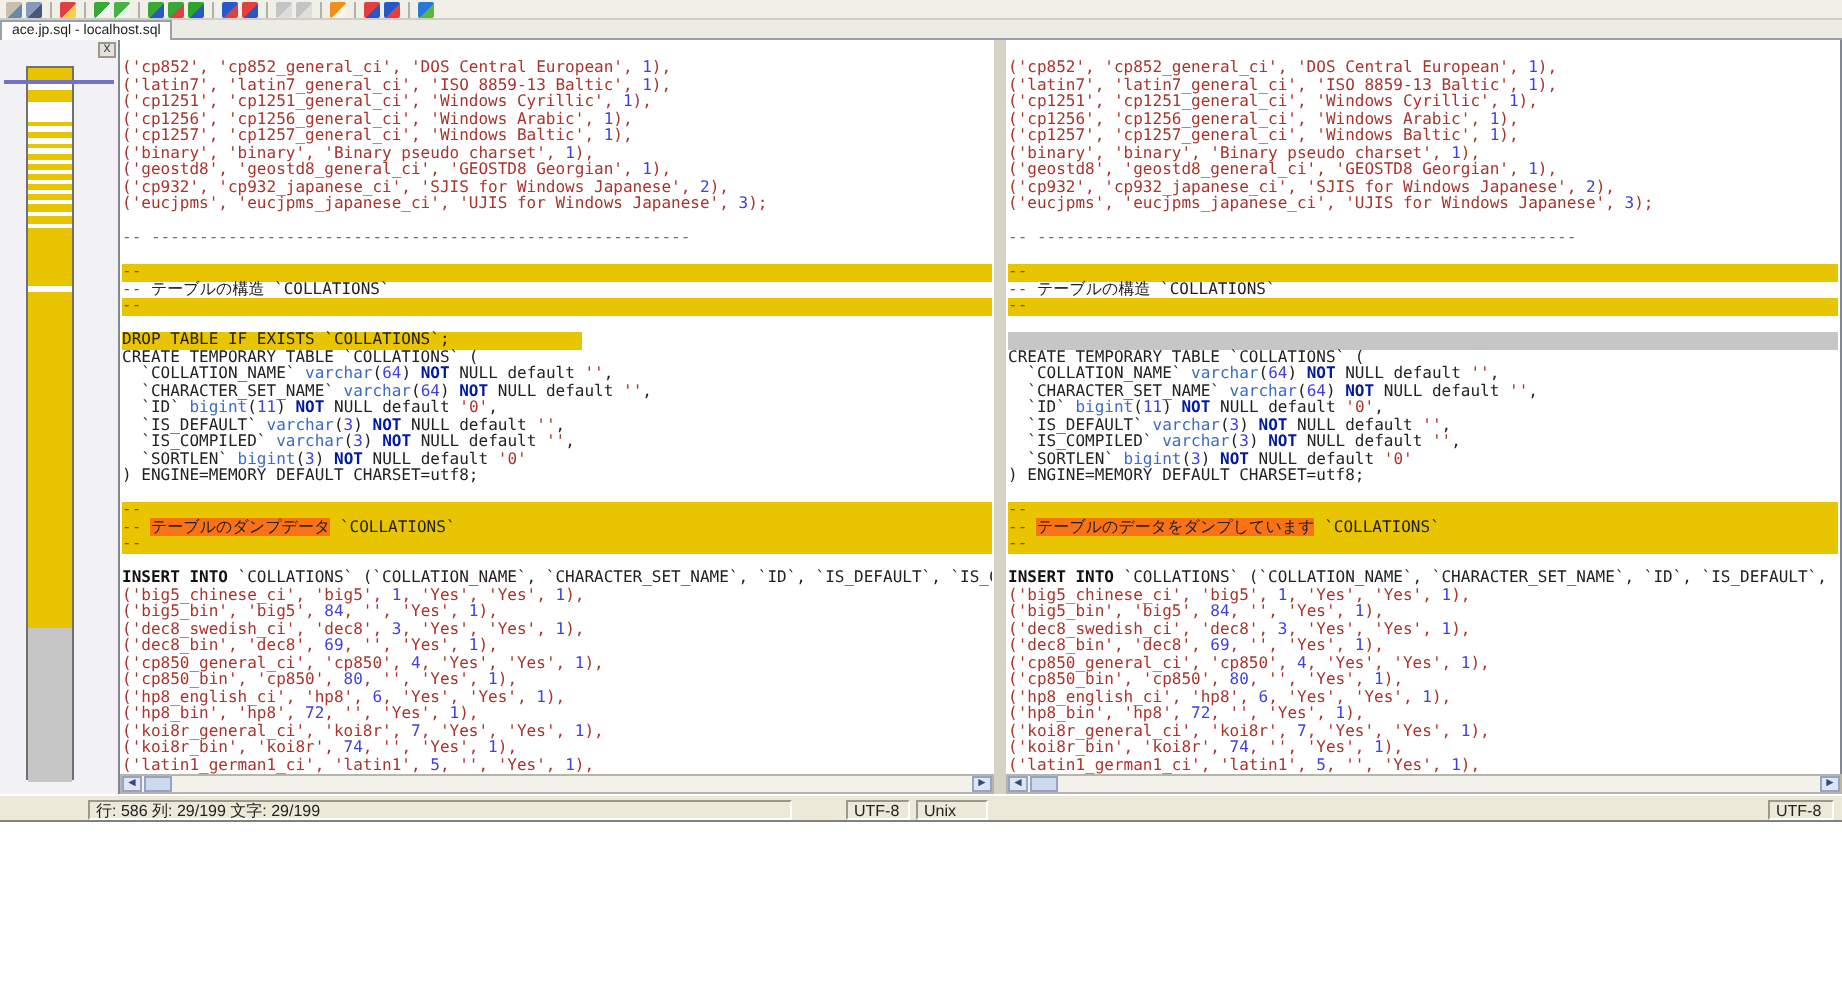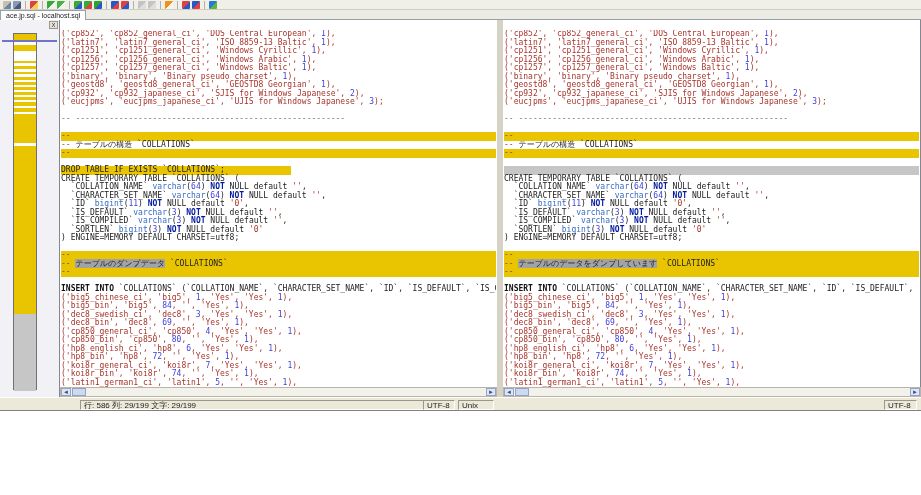--- a/index.html
+++ b/index.html
@@ -33,21 +33,21 @@
   .ln.y { background:#e9c400; }
   .ln.g { background:#c6c6c6; }
   .s  { color:#a8342c; }
   .n  { color:#4040dd; }
   .k  { color:#111111; font-weight:bold; }
   .t  { color:#3a6bc4; }
   .b  { color:#001a9e; font-weight:bold; }
   .p  { color:#222222; }
   .cm { color:#6e6e5a; }
   .d  { color:#8a4030; }
-  .wd { background:#a3a3a3; color:#222222; }
+  .wd { background:#f97316; color:#222222; }
 
   
   .hscroll { position:absolute; top:387px; height:10px; background:#f2f1ea; border:1px solid #b8b6aa; }
   .sb-btn { position:absolute; top:0; width:10px; height:8px; background:#dfe5f2; border:1px solid #96a4c4; color:#30497e; font-size:6px; line-height:7px; text-align:center; }
   .sb-thumb { position:absolute; top:0; left:11px; width:14px; height:8px; background:#cdd9ee; border:1px solid #96a4c4; }
 
   
   .statusbar { position:absolute; left:0; top:397px; width:921px; height:14px; background:#ece9d8; border-top:1px solid #ffffff; border-bottom:1px solid #808080; }
   .st-cell { position:absolute; top:2px; height:10px; font-size:8px; line-height:9px; color:#222; padding:0 3px; border:1px solid; border-color:#9a988e #ffffff #ffffff #9a988e; background:#ece9d8; white-space:nowrap; overflow:hidden; }
 
@@ -147,19 +147,19 @@
     <span class="sb-thumb"></span>
     <span class="sb-btn" style="right:0;">►</span>
   </div>
   <div class="hscroll" style="left:503px; width:418px;">
     <span class="sb-btn" style="left:0;">◄</span>
     <span class="sb-thumb"></span>
     <span class="sb-btn" style="right:0;">►</span>
   </div>
 
   <div class="statusbar">
-    <div class="st-cell" style="left:80px; width:352px;">行: 586 列: 29/199 文字: 29/199</div>
+    <div class="st-cell" style="left:44px; width:352px;">行: 586 列: 29/199 文字: 29/199</div>
     <div class="st-cell" style="left:423px; width:32px;">UTF-8</div>
     <div class="st-cell" style="left:458px; width:36px;">Unix</div>
     <div class="st-cell" style="left:884px; width:33px;">UTF-8</div>
   </div>
 
 </div>
 
 </body></html>

